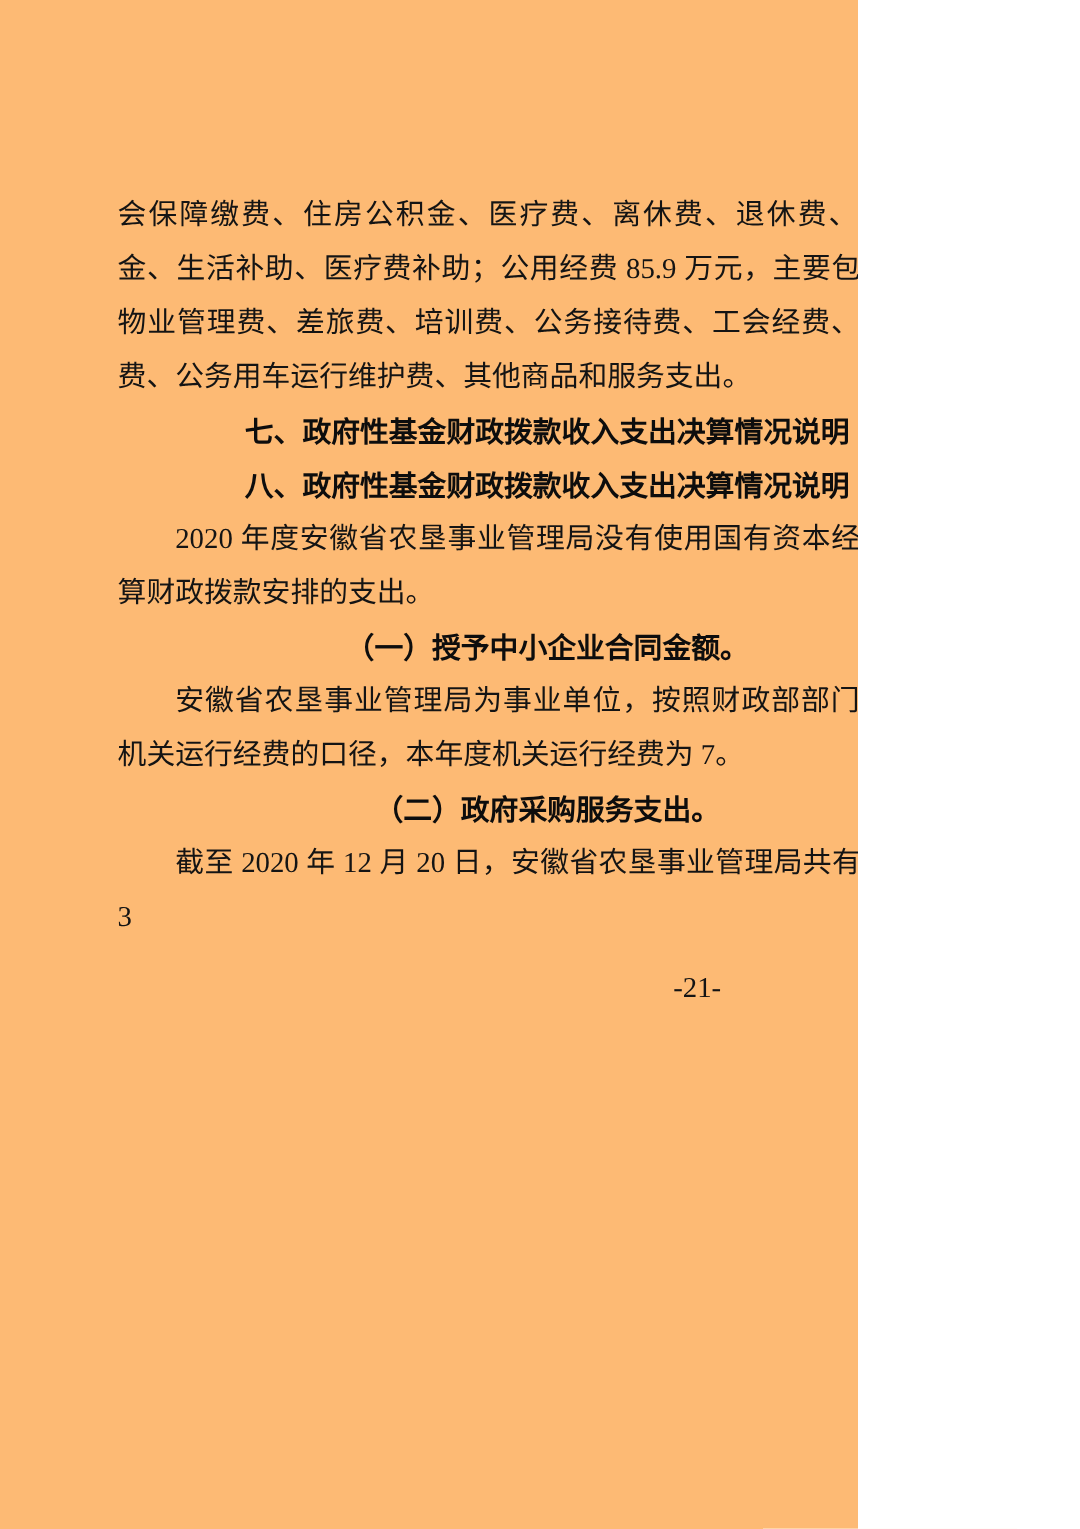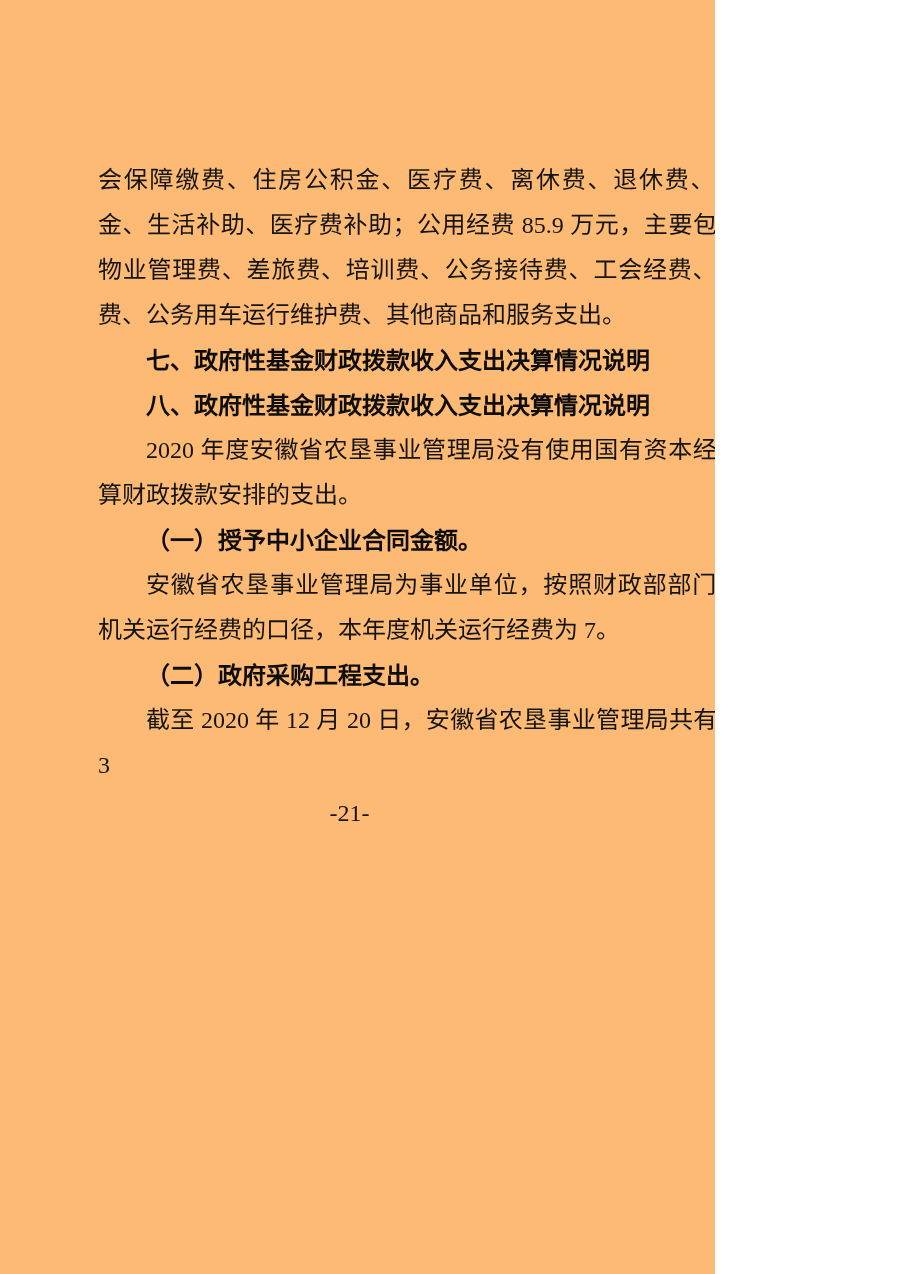--- a/index.html
+++ b/index.html
@@ -32,29 +32,29 @@
   }
   p.body.no-indent {
     text-indent: 0;
   }
   .heading {
     margin: 0;
     font-size: 24px;
     line-height: 45px;
     font-weight: bold;
     text-indent: 2em;
-    text-align: left;
+    text-align: center;
     font-family: "Liberation Sans", sans-serif;
     color: #0d0d0d;
   }
   .page-number {
-    margin-top: 12px;
+    margin-top: 23px;
     font-size: 24px;
     line-height: 26px;
-    text-align: center;
+    text-align: right;
     font-family: "Liberation Serif", serif;
     color: #141414;
   }
   
   .scan-speck {
     position: absolute;
     left: 789px;
     top: 680px;
     width: 4px;
     height: 2px;
@@ -75,21 +75,21 @@
 
     <h2 class="heading">八、政府性基金财政拨款收入支出决算情况说明</h2>
 
     <p class="body">2020 年度安徽省农垦事业管理局没有使用国有资本经营预算财政拨款安排的支出。</p>
 
 
     <h3 class="heading">（一）授予中小企业合同金额。</h3>
 
     <p class="body">安徽省农垦事业管理局为事业单位，按照财政部部门决算机关运行经费的口径，本年度机关运行经费为 7。</p>
 
-    <h3 class="heading">（二）政府采购工程支出。</h3>
+    <h3 class="heading">（二）政府采购服务支出。</h3>
 
 
 
     <p class="body">截至 2020 年 12 月 20 日，安徽省农垦事业管理局共有车辆 3</p>
 
   </main>
 
   <div class="page-number">-21-</div>
 
   <span class="scan-speck"></span>

